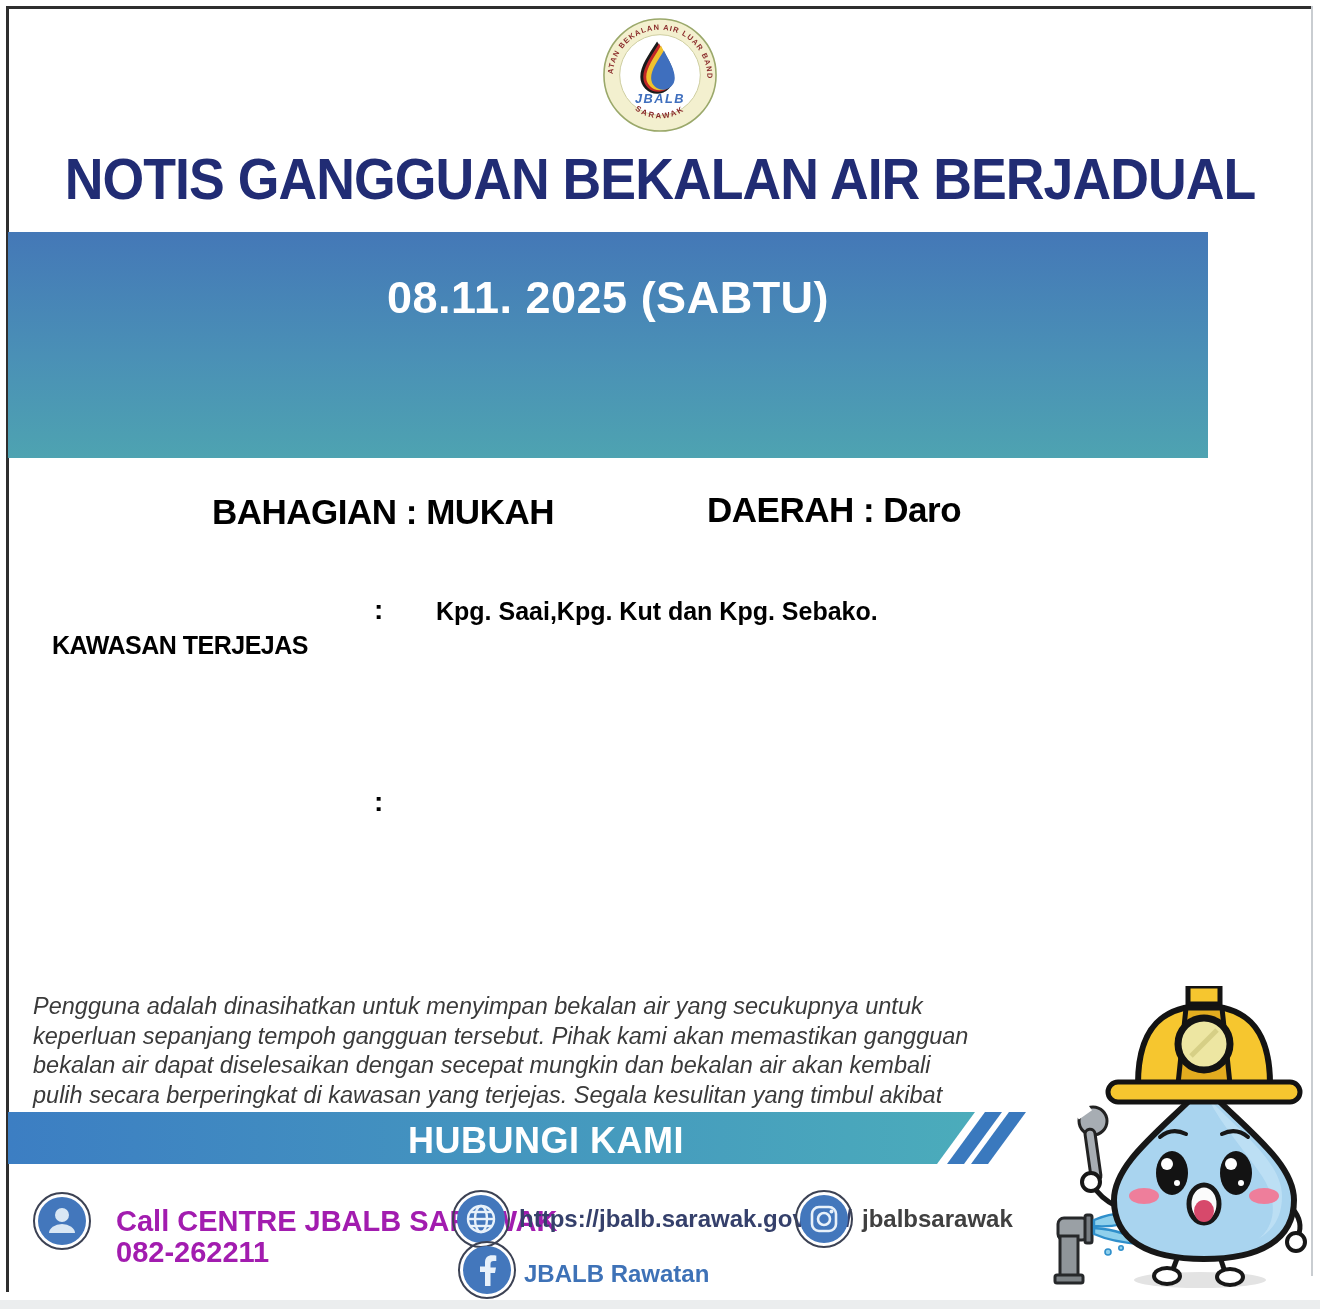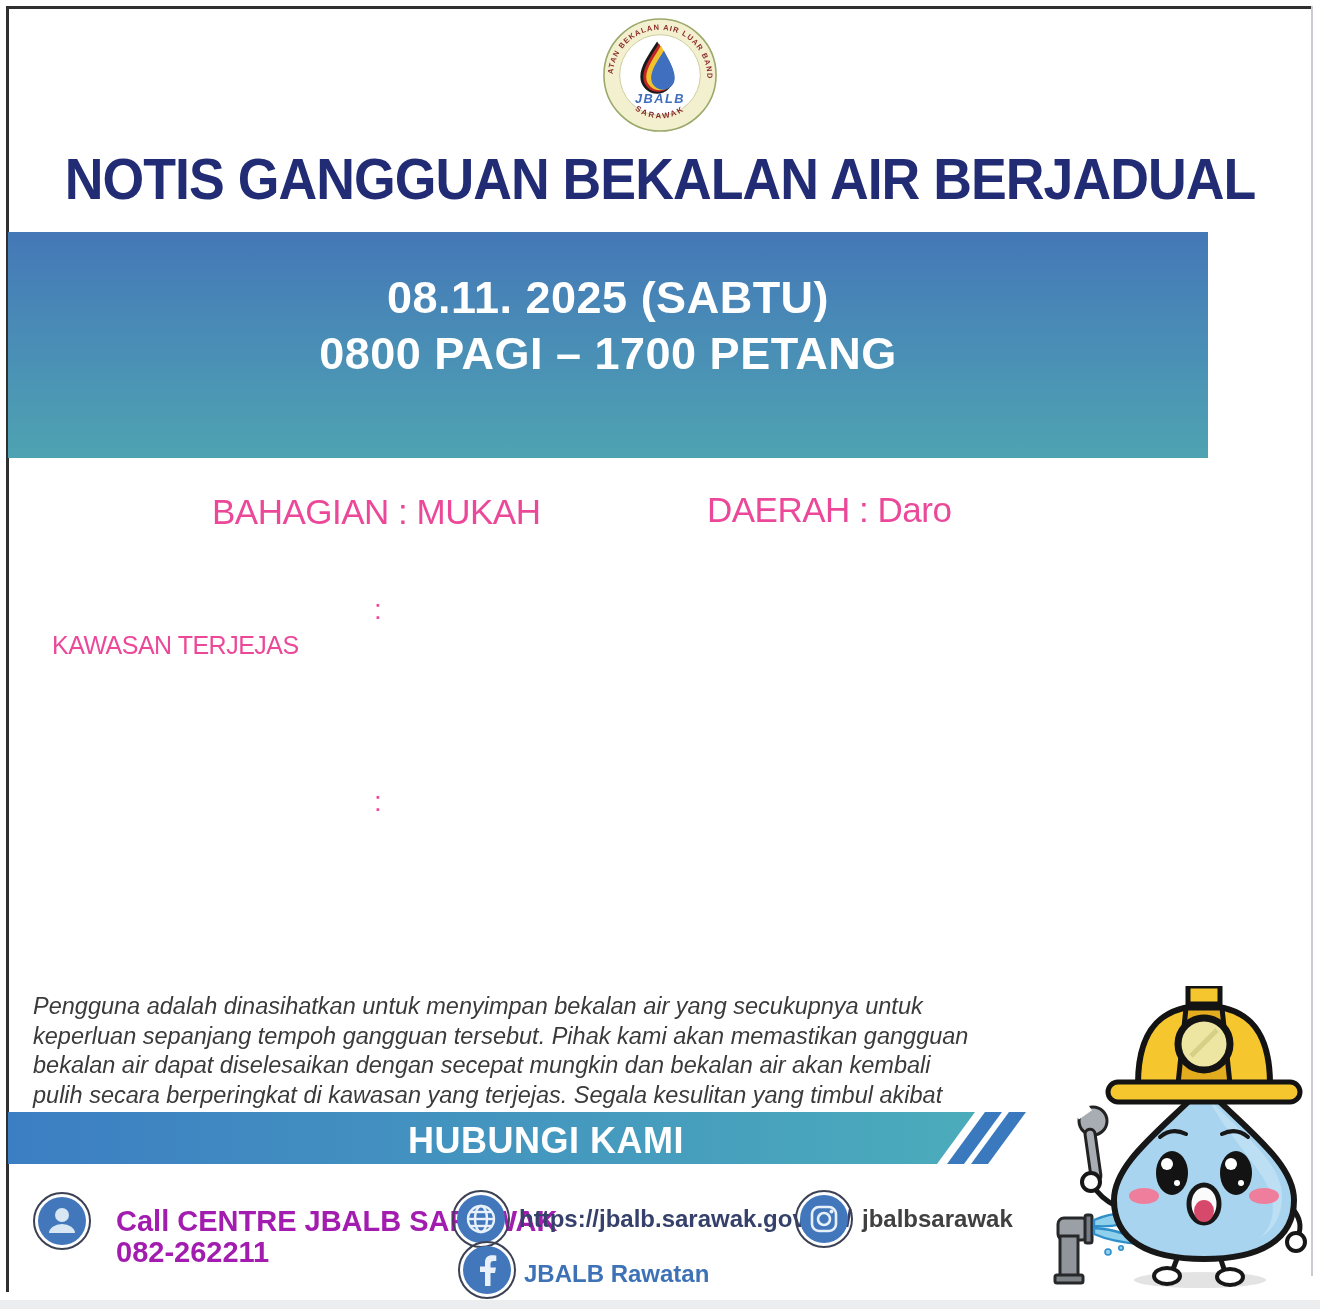--- a/index.html
+++ b/index.html
@@ -15,21 +15,21 @@
 
   .title{position:absolute;left:0;top:146px;width:1320px;text-align:center;
          color:#212c74;font-size:57px;font-weight:bold;letter-spacing:-1px;
          transform:scaleX(.94);transform-origin:center;white-space:nowrap;}
 
   .banner{position:absolute;left:8px;top:232px;width:1200px;height:226px;
           background:linear-gradient(180deg,#4478b7 0%,#4a90b6 55%,#4ea3b1 100%);}
   .banner-text{position:absolute;left:0;top:38px;width:100%;text-align:center;color:#ffffff;
                font-weight:bold;font-size:45px;line-height:56px;letter-spacing:0.5px;}
 
-  .navy{color:#ec4899;font-weight:normal;}
+  .navy{color:#000000;font-weight:bold;}
   .region-item{position:absolute;font-size:35px;white-space:nowrap;letter-spacing:-0.5px;}
   .pos-bahagian{left:212px;top:492px;}
   .pos-daerah{left:707px;top:490px;}
 
   .field-label{position:absolute;font-size:25px;white-space:nowrap;letter-spacing:-0.5px;margin-top:37px;}
   .field-colon{position:absolute;font-size:28px;}
   .pos-kawasan-label{left:52px;top:594px;}
   .pos-kawasan-colon{left:374px;top:594px;}
   .pos-kawasan-value{position:absolute;left:436px;top:597px;font-size:25px;white-space:nowrap;}
   .pos-huraian-label{left:52px;top:786px;}
@@ -93,29 +93,29 @@
       </g>
       <text x="60" y="88" text-anchor="middle" font-size="13" font-weight="bold" font-style="italic" fill="#3f6fbe" letter-spacing="1.5">JBALB</text>
     </svg>
   </div>
 
   <div class="title">NOTIS GANGGUAN BEKALAN AIR BERJADUAL</div>
 
   <div class="banner">
     <div class="banner-text">
       <div>08.11. 2025 (SABTU)</div>
-      <div>0800 PAGI – 1700 PETANG</div>
     </div>
   </div>
 
   <div class="navy region-item pos-bahagian">BAHAGIAN : MUKAH</div>
   <div class="navy region-item pos-daerah">DAERAH : Daro</div>
 
   <div class="navy field-label pos-kawasan-label">KAWASAN TERJEJAS</div>
   <div class="navy field-colon pos-kawasan-colon">:</div>
+  <div class="navy pos-kawasan-value">Kpg. Saai,Kpg. Kut dan Kpg. Sebako.</div>
 
   <div class="navy field-colon pos-huraian-colon">:</div>
 
   <div class="advisory">Pengguna adalah dinasihatkan untuk menyimpan bekalan air yang secukupnya untuk keperluan sepanjang tempoh gangguan tersebut. Pihak kami akan memastikan gangguan bekalan air dapat diselesaikan dengan secepat mungkin dan bekalan air akan kembali pulih secara berperingkat di kawasan yang terjejas. Segala kesulitan yang timbul akibat gangguan ini adalah sangat dikesali.</div>
 
   <svg class="hubungi-svg" width="1030" height="52" viewBox="0 0 1030 52">
     <defs>
       <linearGradient id="hubGrad" x1="0" y1="0" x2="1" y2="0">
         <stop offset="0" stop-color="#3c7ec3"></stop>
         <stop offset="1" stop-color="#4bacbb"></stop>

